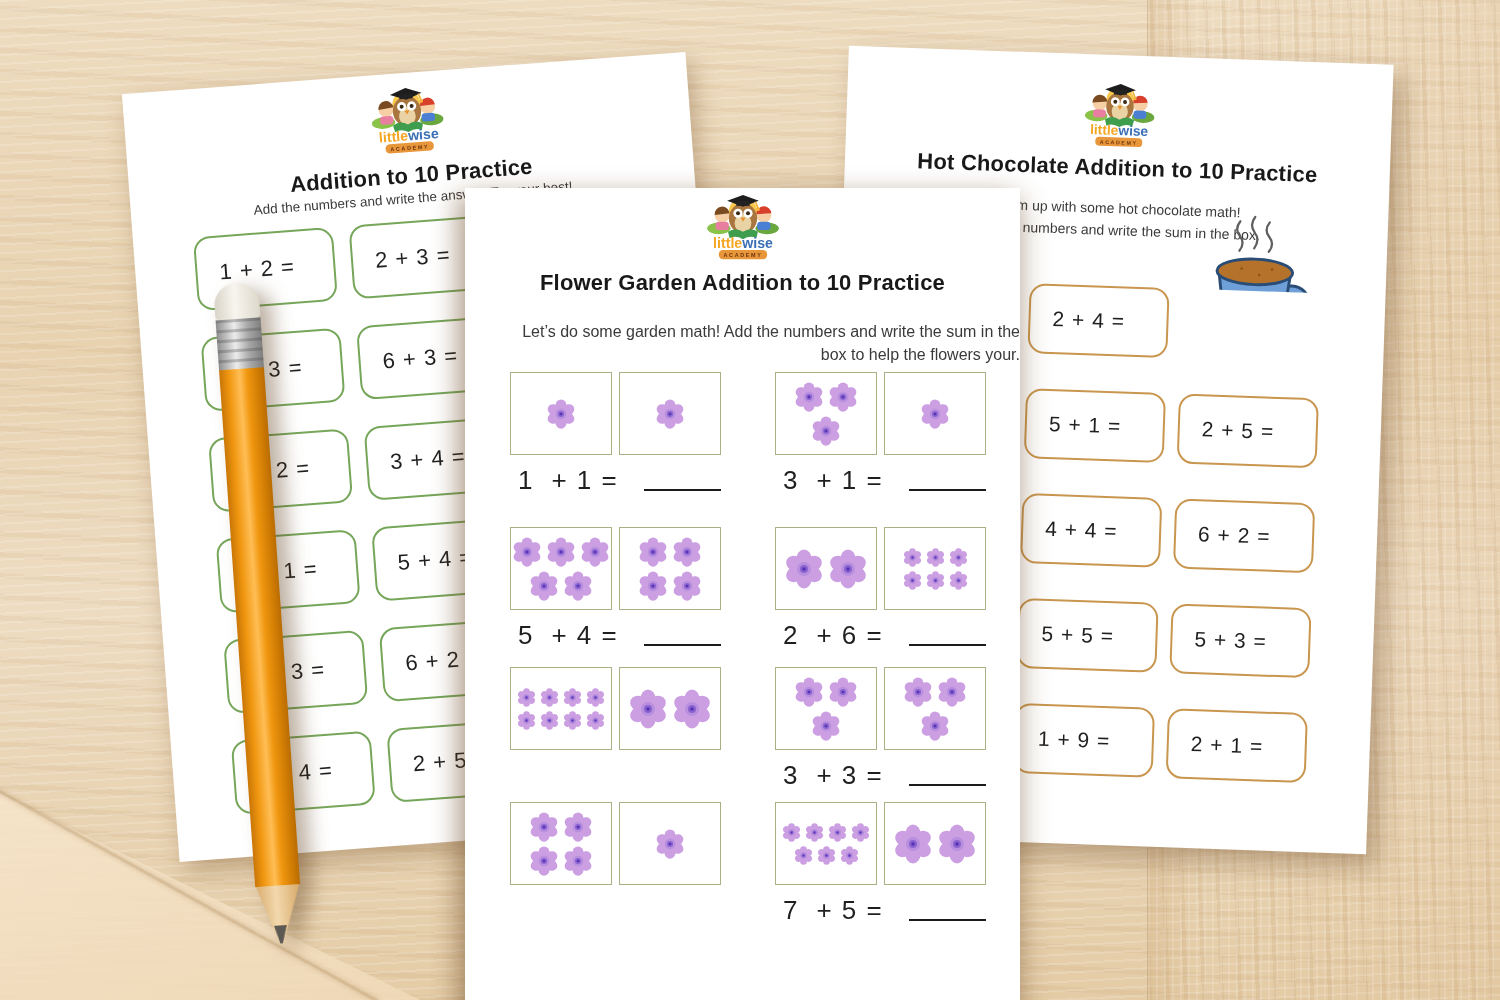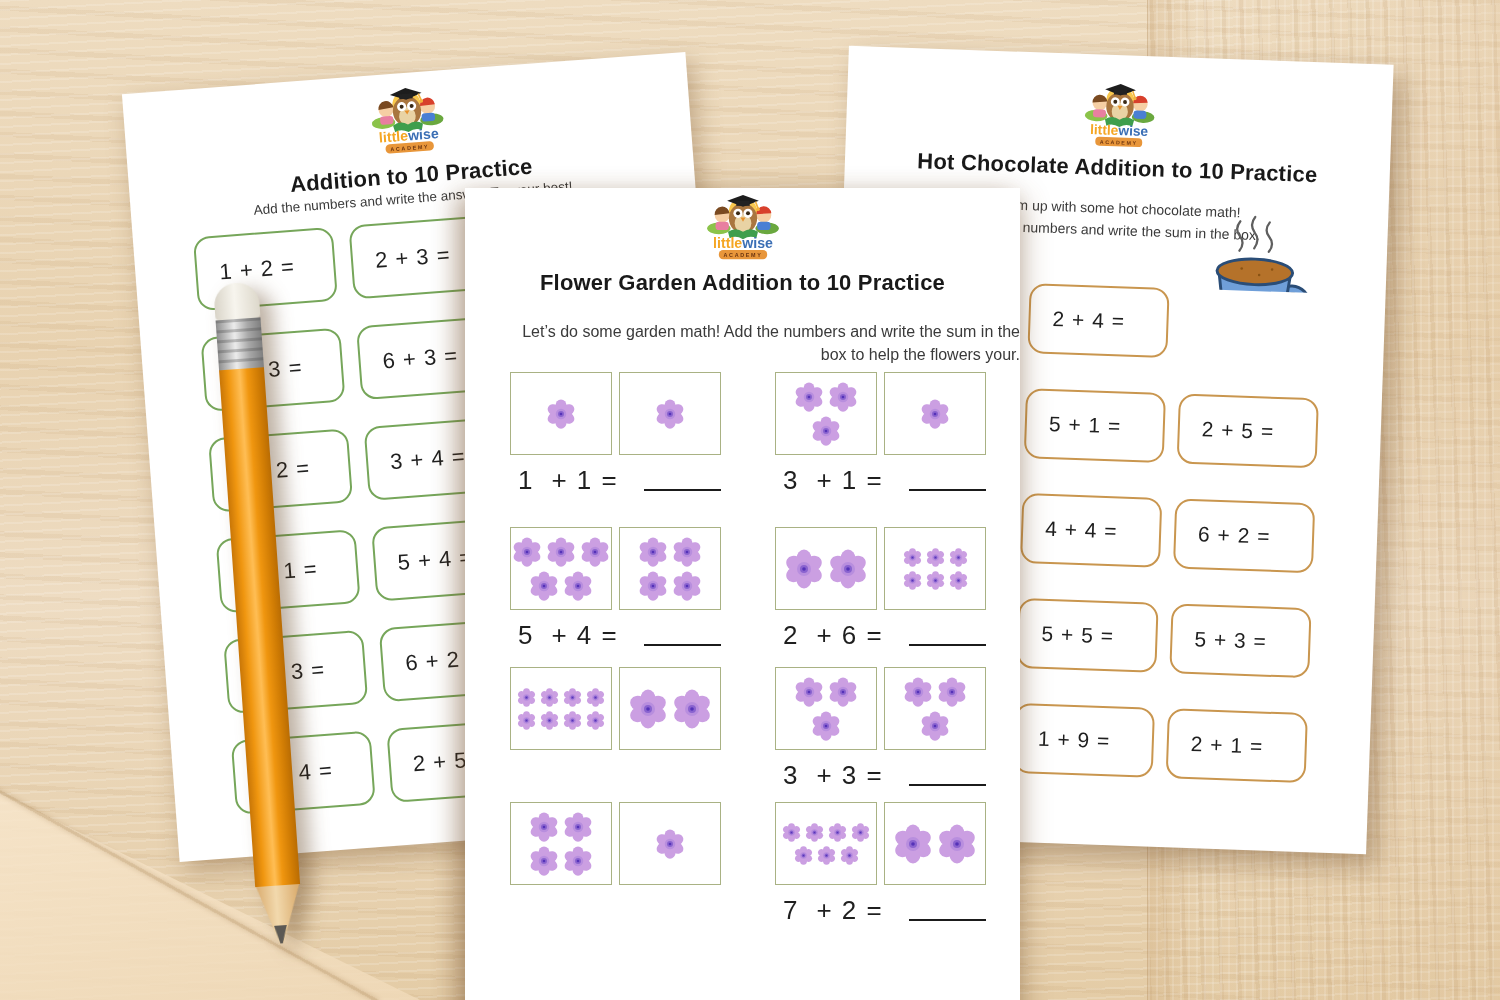--- a/index.html
+++ b/index.html
@@ -550,21 +550,21 @@
                 <svg class="flower l" viewBox="0 0 40 40">
                   <use href="#flower-shape"></use>
                 </svg>
                 <svg class="flower l" viewBox="0 0 40 40">
                   <use href="#flower-shape"></use>
                 </svg>
               </div>
             </div>
           </div>
           <div class="feq">
-            <span class="feq-text">7  + 2 =</span>
+            <span class="feq-text">7  + 5 =</span>
             <span class="answer-line"></span>
           </div>
         </div>
       </div>
   </section>
 
   <div class="pencil">
     <div class="pencil-eraser"></div>
     <div class="pencil-ferrule"></div>
     <div class="pencil-body"></div>

